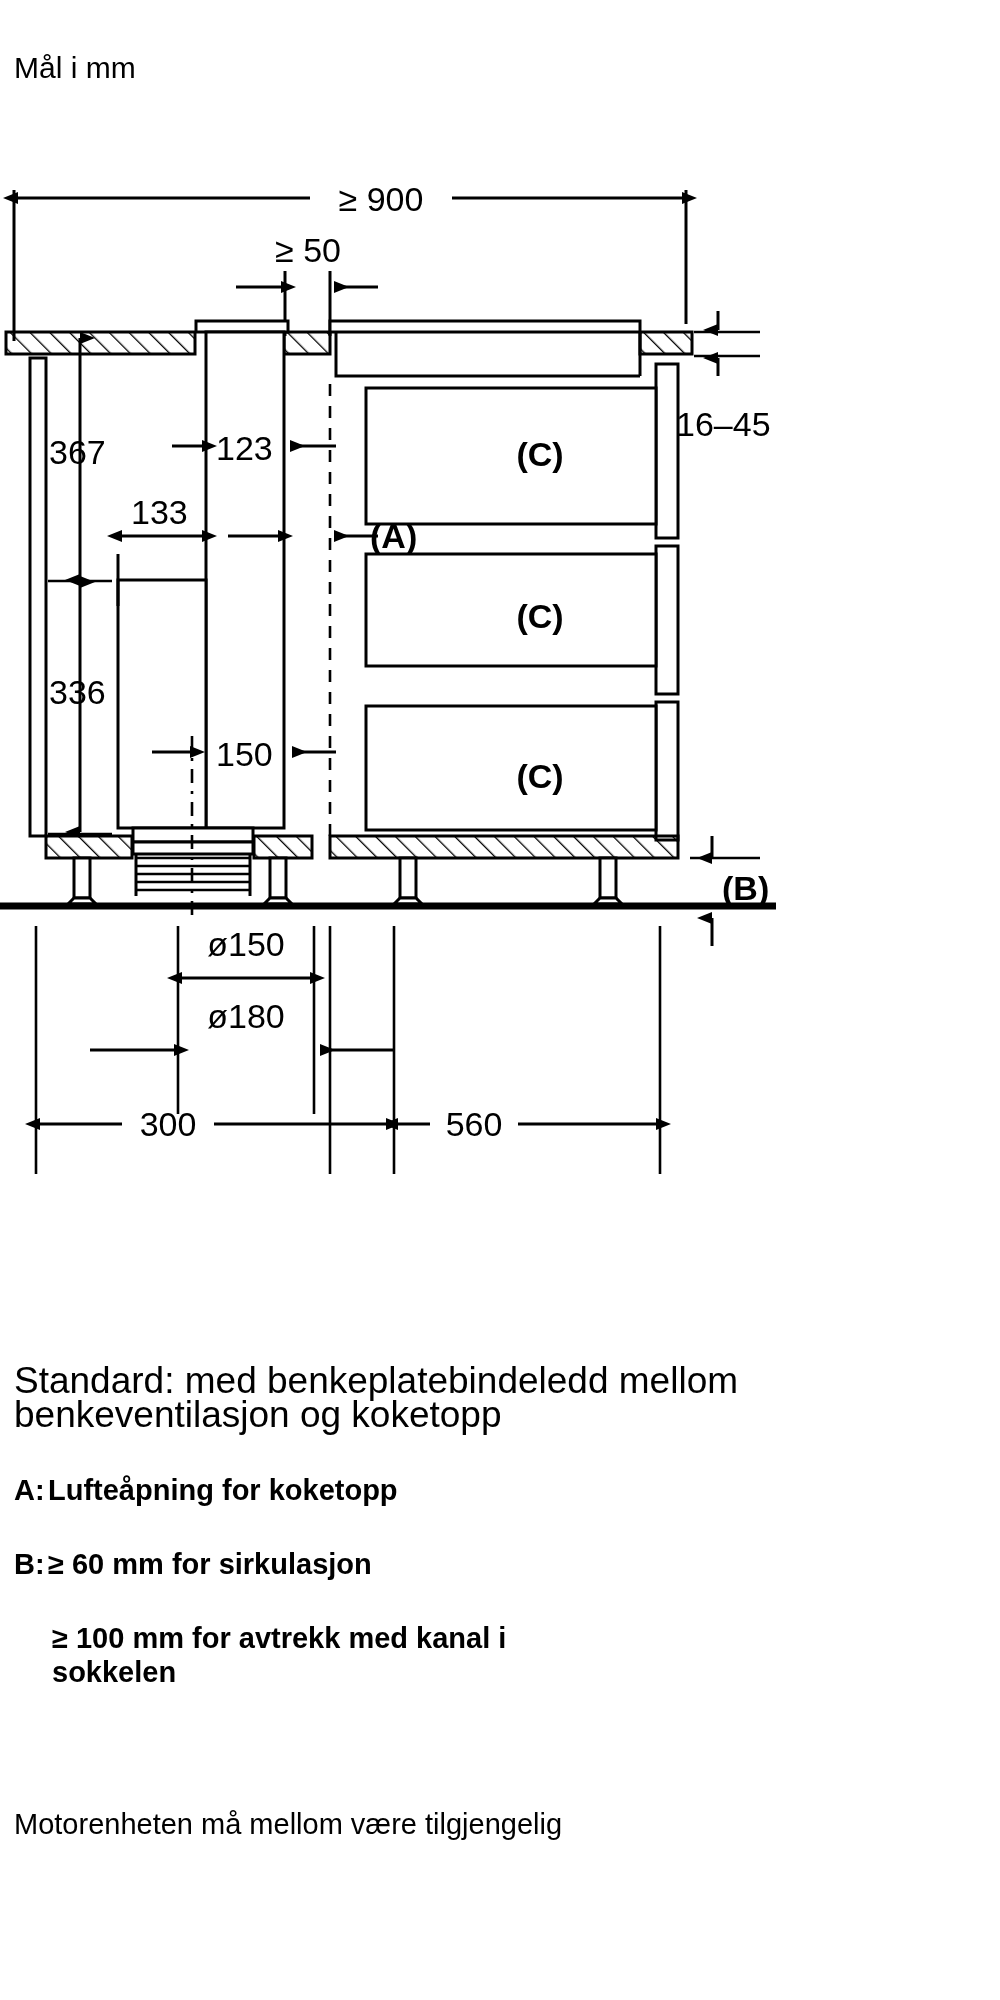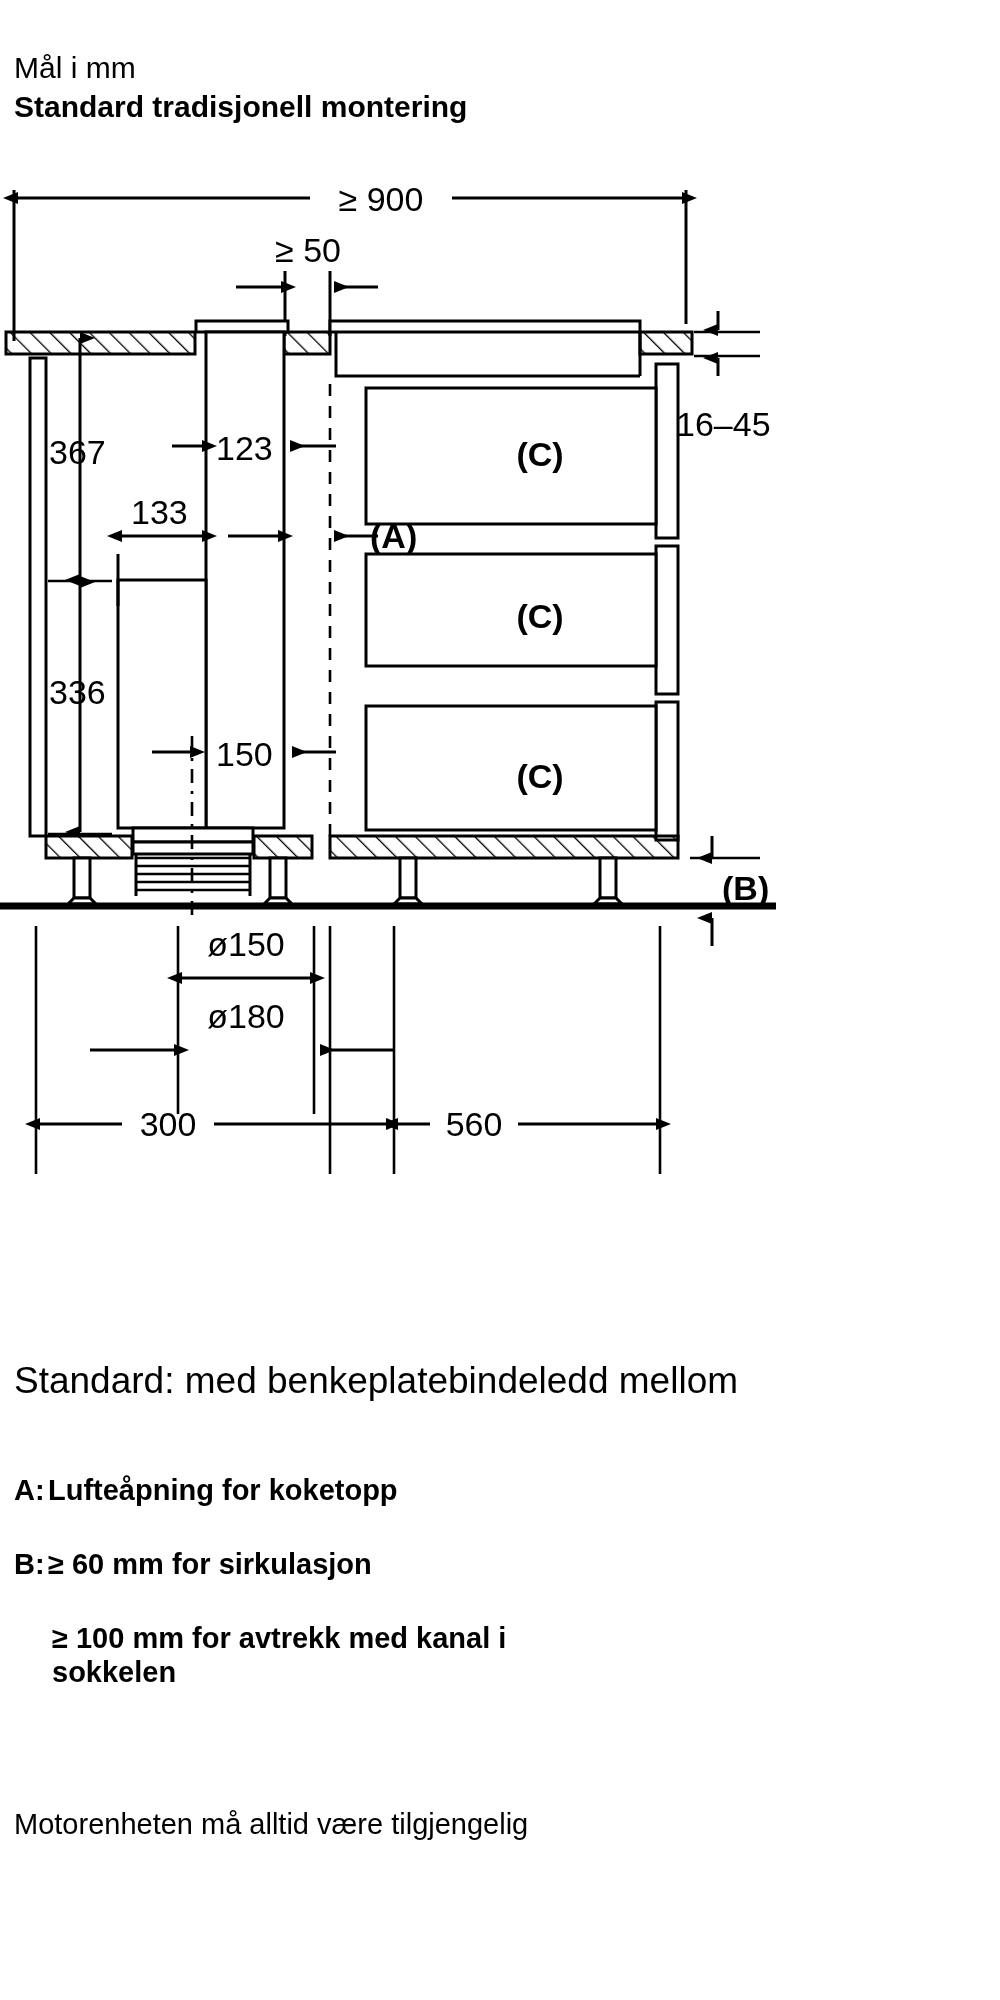--- a/index.html
+++ b/index.html
@@ -34,21 +34,20 @@
   #legend-b3{top:1610px;left:52px;}
   #legend-c{top:1688px;}
   #legend-note{top:1762px;}
 </style>
 </head>
 <body>
 
 <div class="wrap">
 
   <div class="hdr" id="title-line1">Mål i mm</div>
-  <div class="hdr" id="title-line2">Standard tradisjonell montering</div>
 
   <svg id="diagram" viewBox="0 0 1000 1300">
     <defs>
 
       <marker id="arL" markerWidth="16" markerHeight="12" refX="15" refY="6" orient="auto" markerUnits="userSpaceOnUse">
         <path d="M15,0 L15,12 L0,6 Z" fill="#000"></path>
       </marker>
       <marker id="arR" markerWidth="16" markerHeight="12" refX="1" refY="6" orient="auto" markerUnits="userSpaceOnUse">
         <path d="M1,0 L1,12 L16,6 Z" fill="#000"></path>
       </marker>
@@ -198,28 +197,29 @@
 
       <text x="370" y="502" font-size="34" font-weight="700">(A)</text>
       <text x="722" y="854" font-size="34" font-weight="700">(B)</text>
       <text x="540" y="420" font-size="34" font-weight="700" text-anchor="middle">(C)</text>
       <text x="540" y="582" font-size="34" font-weight="700" text-anchor="middle">(C)</text>
       <text x="540" y="742" font-size="34" font-weight="700" text-anchor="middle">(C)</text>
     </g>
   </svg>
 
   <div class="cap" id="cap-l1">Standard: med benkeplatebindeledd mellom</div>
+  <div class="cap" id="cap-l2">benkeventilasjon og koketopp</div>
 
   <div class="legend-row" id="legend-a">
     <span class="legend-key">A:</span><span class="legend-txt">Lufteåpning for koketopp</span>
   </div>
   <div class="legend-row" id="legend-b">
     <span class="legend-key">B:</span><span class="legend-txt">≥ 60 mm for sirkulasjon</span>
   </div>
   <div class="legend-row" id="legend-b2">
     <span class="legend-txt">≥ 100 mm for avtrekk med kanal i</span>
   </div>
   <div class="legend-row" id="legend-b3">
     <span class="legend-txt">sokkelen</span>
   </div>
-  <div class="legend-row" id="legend-note">Motorenheten må alltid være tilgjengelig</div>
+  <div class="legend-row" id="legend-note">Motorenheten må mellom være tilgjengelig</div>
 
 </div>
 
 </body></html>

